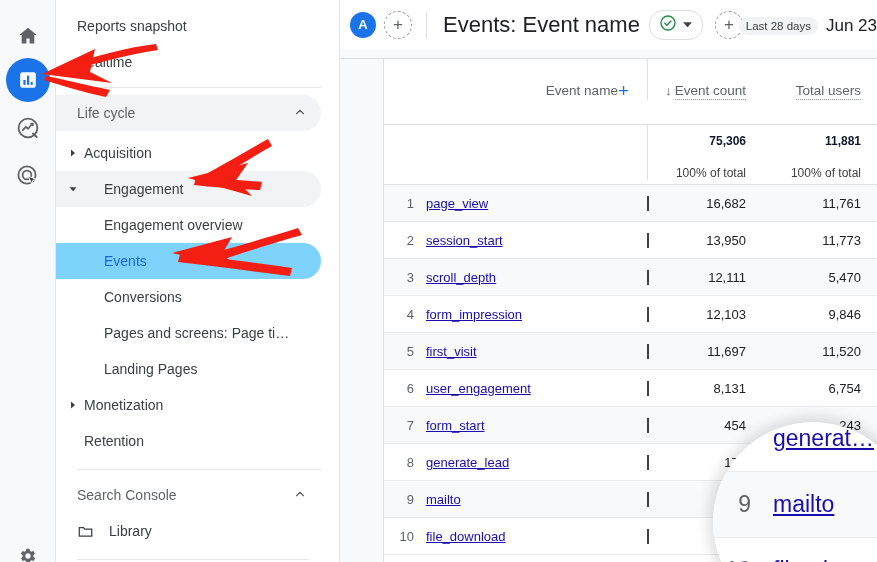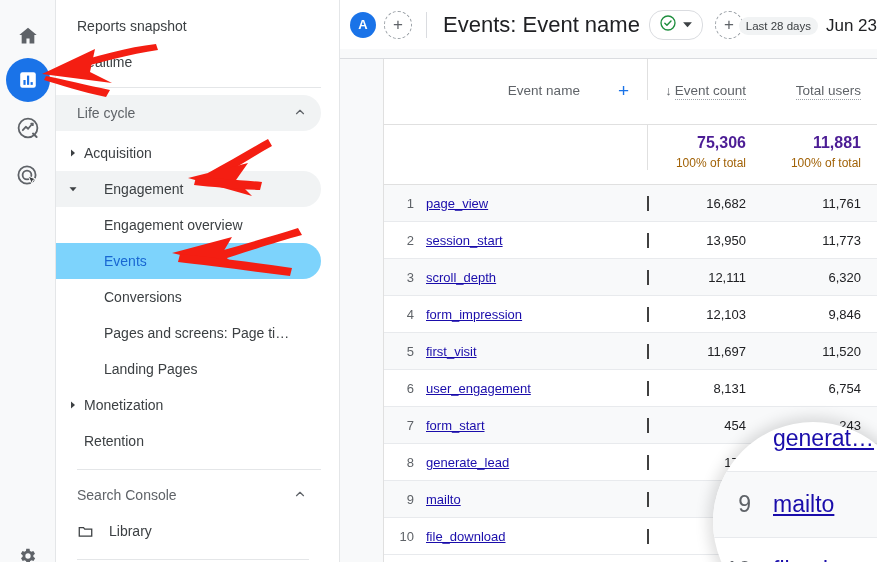--- a/index.html
+++ b/index.html
@@ -139,21 +139,21 @@
     text-decoration:underline;cursor:pointer;
     overflow:hidden;white-space:nowrap;text-overflow:ellipsis;
   }
   .c-num{
     width:115px;text-align:right;font-size:13px;color:#202124;
     padding-right:16px;box-sizing:border-box;
   }
   .c-num.first{border-left:2px solid #404040;padding-left:42px;}
   .hdr .c-namewrap{
     flex:1;display:flex;align-items:center;justify-content:flex-end;
-    gap:38px;padding-top:22px;padding-right:0;
+    padding-top:22px;padding-right:0;
   }
   .hdr-label{
     font-size:13.5px;color:#5f6368;
   }
   .plus-blue{color:#1a73e8;font-size:19px;line-height:1;cursor:pointer;padding-right:18px;}
   .hdr-metric{
     width:115px;box-sizing:border-box;padding-right:16px;padding-top:22px;
     text-align:right;
   }
   .hdr-metric.first{border-left:1px solid #e0e0e0;}
@@ -165,22 +165,22 @@
   .sortarrow{font-size:13px;color:#5f6368;margin-right:3px;}
   .totrow{
     display:flex;height:59px;border-bottom:1px solid #e0e0e0;
     align-items:flex-start;
   }
   .tot-cell{
     width:115px;box-sizing:border-box;padding-right:16px;padding-top:9px;
     text-align:right;
   }
   .tot-cell.first{border-left:1px solid #e0e0e0;}
-  .tot-num{font-size:16px;color:#4c1d95;font-weight:bold;}
-  .tot-sub{font-size:12px;color:#a16207;margin-top:4px;}
+  .tot-num{font-size:12px;color:#0f172a;font-weight:bold;}
+  .tot-sub{font-size:12px;color:#404040;margin-top:18px;}
   .tot-spacer{flex:1;}
 
   
   .lens{
     position:absolute;left:373px;top:422px;width:200px;height:200px;
     border-radius:50%;
     background:#ffffff;
     overflow:hidden;
     box-shadow:0 0 14px 5px rgba(0,0,0,0.13);
     z-index:30;
@@ -432,21 +432,21 @@
             <div class="row">
               <div class="c-rank">2</div>
               <div class="c-name">session_start</div>
               <div class="c-num first">13,950</div>
               <div class="c-num">11,773</div>
             </div>
             <div class="row alt">
               <div class="c-rank">3</div>
               <div class="c-name">scroll_depth</div>
               <div class="c-num first">12,111</div>
-              <div class="c-num">6,320</div>
+              <div class="c-num">5,470</div>
             </div>
             <div class="row">
               <div class="c-rank">4</div>
               <div class="c-name">form_impression</div>
               <div class="c-num first">12,103</div>
               <div class="c-num">9,846</div>
             </div>
             <div class="row alt">
               <div class="c-rank">5</div>
               <div class="c-name">first_visit</div>

